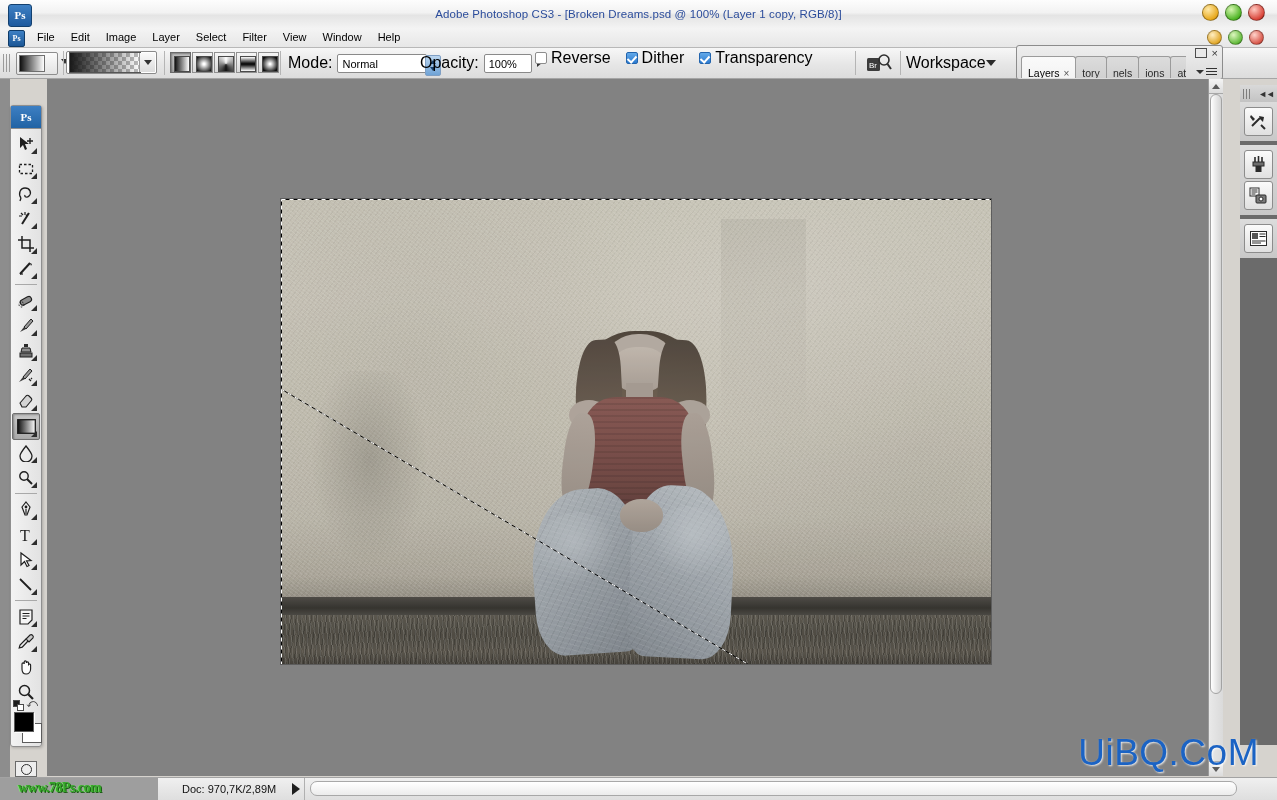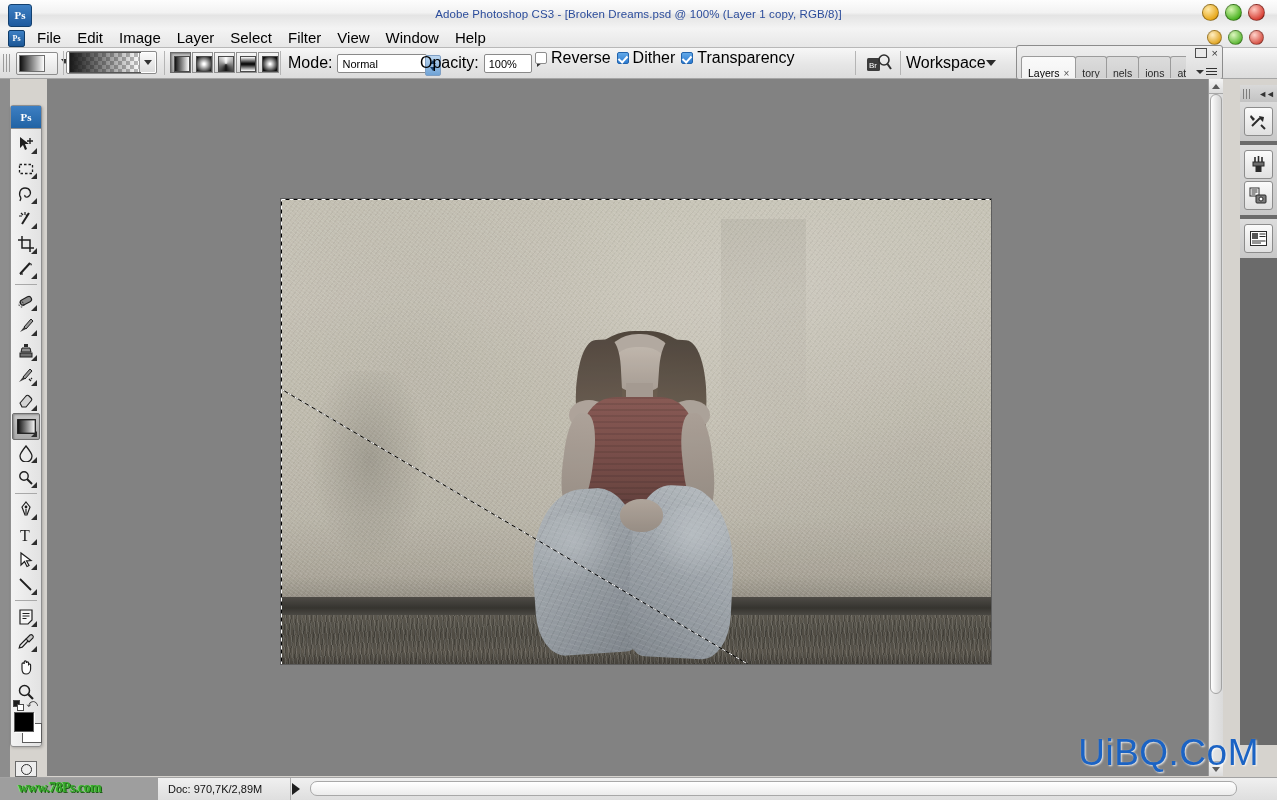--- a/index.html
+++ b/index.html
@@ -21,21 +21,21 @@
   .wbtn.g{background:radial-gradient(circle at 35% 30%,#d6f5b0,#4fb526 70%,#2c7d10);}
   .wbtn.r{background:radial-gradient(circle at 35% 30%,#ffc9c0,#d9453a 70%,#992016);}
 
   
   .menubar{position:absolute;left:0;top:28px;width:1277px;height:19px;
     background:linear-gradient(to bottom,#f4f4f4,#e7e7e7);border-bottom:1px solid #b8b8b8;}
   .menu-ps{position:absolute;left:8px;top:2px;width:15px;height:15px;border-radius:2px;
     background:linear-gradient(to bottom,#3e80c4,#1c5796);border:1px solid #0f3b68;color:#fff;
     font-size:8px;font-weight:bold;text-align:center;line-height:15px;font-family:"Liberation Serif",serif;}
   .menu-items{position:absolute;left:29px;top:0;height:19px;display:flex;align-items:center;}
-  .menu-item{padding:0 8px;height:19px;line-height:19px;font-size:15px;color:#000;cursor:default;}
+  .menu-item{padding:0 8px;height:19px;line-height:19px;font-size:11px;color:#000;cursor:default;}
   .wbtns2{position:absolute;top:30px;display:flex;gap:6px;}
   .wbtn2{width:13px;height:13px;border-radius:50%;border:1px solid rgba(0,0,0,.3);}
   .wbtn2.y{background:radial-gradient(circle at 35% 30%,#ffeec2,#e2a92c 70%,#b2800f);}
   .wbtn2.g{background:radial-gradient(circle at 35% 30%,#ddf6bf,#63bb3c 70%,#39861b);}
   .wbtn2.r{background:radial-gradient(circle at 35% 30%,#ffd3cb,#d9594c 70%,#9c3326);}
 
   
   .optbar{position:absolute;left:0;top:48px;width:1277px;height:30px;
     background:linear-gradient(to bottom,#f7f7f7,#e6e6e6 55%,#dcdcdc);border-bottom:1px solid #a5a5a5;}
   .opt-grip{position:absolute;left:3px;top:6px;width:7px;height:18px;
@@ -70,21 +70,21 @@
   .mode-select{width:90px;height:19px;background:#fff;border:1px solid #8a8a8a;border-radius:2px;
     font-size:11px;line-height:19px;padding-left:4px;position:relative;box-sizing:border-box;}
   .spin{position:absolute;right:-15px;top:0;width:14px;height:19px;border:1px solid #7f9fc4;border-radius:2px;
     background:linear-gradient(to bottom,#bcd6ef,#6fa3d6);}
   .spin:before{content:"";position:absolute;left:4px;top:4px;border-left:3px solid transparent;border-right:3px solid transparent;border-bottom:4px solid #17406d;}
   .spin:after{content:"";position:absolute;left:4px;bottom:4px;border-left:3px solid transparent;border-right:3px solid transparent;border-top:4px solid #17406d;}
   .opacity-row{position:absolute;left:420px;top:0;height:30px;display:flex;align-items:center;gap:5px;}
   .opacity-field{width:48px;height:19px;background:#fff;border:1px solid #8a8a8a;border-radius:2px;
     font-size:11px;line-height:19px;padding-left:4px;box-sizing:border-box;}
   .opacity-arrow{width:0;height:0;border-top:4px solid transparent;border-bottom:4px solid transparent;border-left:5px solid #333;}
-  .checks{position:absolute;left:535px;top:0;height:20px;display:flex;align-items:center;gap:6px;}
+  .checks{position:absolute;left:535px;top:0;height:20px;display:flex;align-items:center;gap:15px;}
   .chk{display:flex;align-items:center;gap:4px;}
   .chkbox{width:12px;height:12px;border:1px solid #8d8d8d;background:#fff;border-radius:2px;position:relative;box-sizing:border-box;}
   .chkbox.on{background:linear-gradient(to bottom,#63a9e8,#2b7ad0);border-color:#2264ad;}
   .chkbox.on:after{content:"";position:absolute;left:2px;top:1px;width:4px;height:7px;border:solid #fff;border-width:0 2px 2px 0;transform:rotate(42deg);}
   .br-btn{position:absolute;left:866px;top:4px;width:28px;height:21px;display:flex;align-items:center;justify-content:flex-start;}
   .workspace{position:absolute;left:906px;top:0;height:30px;display:flex;align-items:center;gap:0;}
   .ws-caret{width:0;height:0;border-left:5px solid transparent;border-right:5px solid transparent;border-top:6px solid #2a2a2a;}
 
   
   .pal-dock{position:absolute;left:1016px;top:45px;width:205px;height:33px;
@@ -220,21 +220,21 @@
   .rd-btn{width:27px;height:27px;margin:2px auto;border:1px solid #8c8c8c;border-radius:3px;
     background:linear-gradient(to bottom,#fbfbfb,#e0e0e0);display:flex;align-items:center;justify-content:center;}
 
   
   .statusbar{position:absolute;left:0;bottom:0;width:1277px;height:22px;
     background:linear-gradient(to bottom,#f0f0f0,#dedede);border-top:1px solid #a3a3a3;}
   .sb-watermark{position:absolute;left:18px;top:2px;width:135px;height:18px;
     color:#36a52a;font-size:14px;font-weight:bold;font-family:"Liberation Serif",serif;
     text-shadow:1px 1px 0 #1d5c16,-1px 0 0 #7ee06f;letter-spacing:-.5px;}
   .sb-leftbox{position:absolute;left:0;top:0;width:158px;height:22px;background:#9e9e9e;}
-  .sb-doc{position:absolute;left:168px;top:0;height:22px;line-height:22px;font-size:11px;color:#111;
+  .sb-doc{position:absolute;left:182px;top:0;height:22px;line-height:22px;font-size:11px;color:#111;
     width:122px;border-right:1px solid #b0b0b0;padding-left:0;}
   .sb-play{position:absolute;left:292px;top:5px;width:0;height:0;border-top:6px solid transparent;border-bottom:6px solid transparent;border-left:8px solid #1e1e1e;}
   .sb-hscroll{position:absolute;left:310px;top:3px;right:40px;height:15px;
     background:linear-gradient(to bottom,#ffffff,#ececec);border:1px solid #a8a8a8;border-radius:7px;box-sizing:border-box;}
   .sb-hleft{position:absolute;left:313px;top:7px;width:0;height:0;border-top:4px solid transparent;border-bottom:4px solid transparent;border-right:5px solid #4b4b4b;}
   .uibq{position:absolute;right:18px;bottom:26px;font-size:37px;color:#1b63c4;
     font-family:"Liberation Sans",sans-serif;letter-spacing:.5px;text-shadow:1px 1px 2px rgba(255,255,255,.85);}
   .leftstrip{position:absolute;left:0;top:79px;width:10px;bottom:22px;background:#8d8d8d;}
 </style>
 </head>

